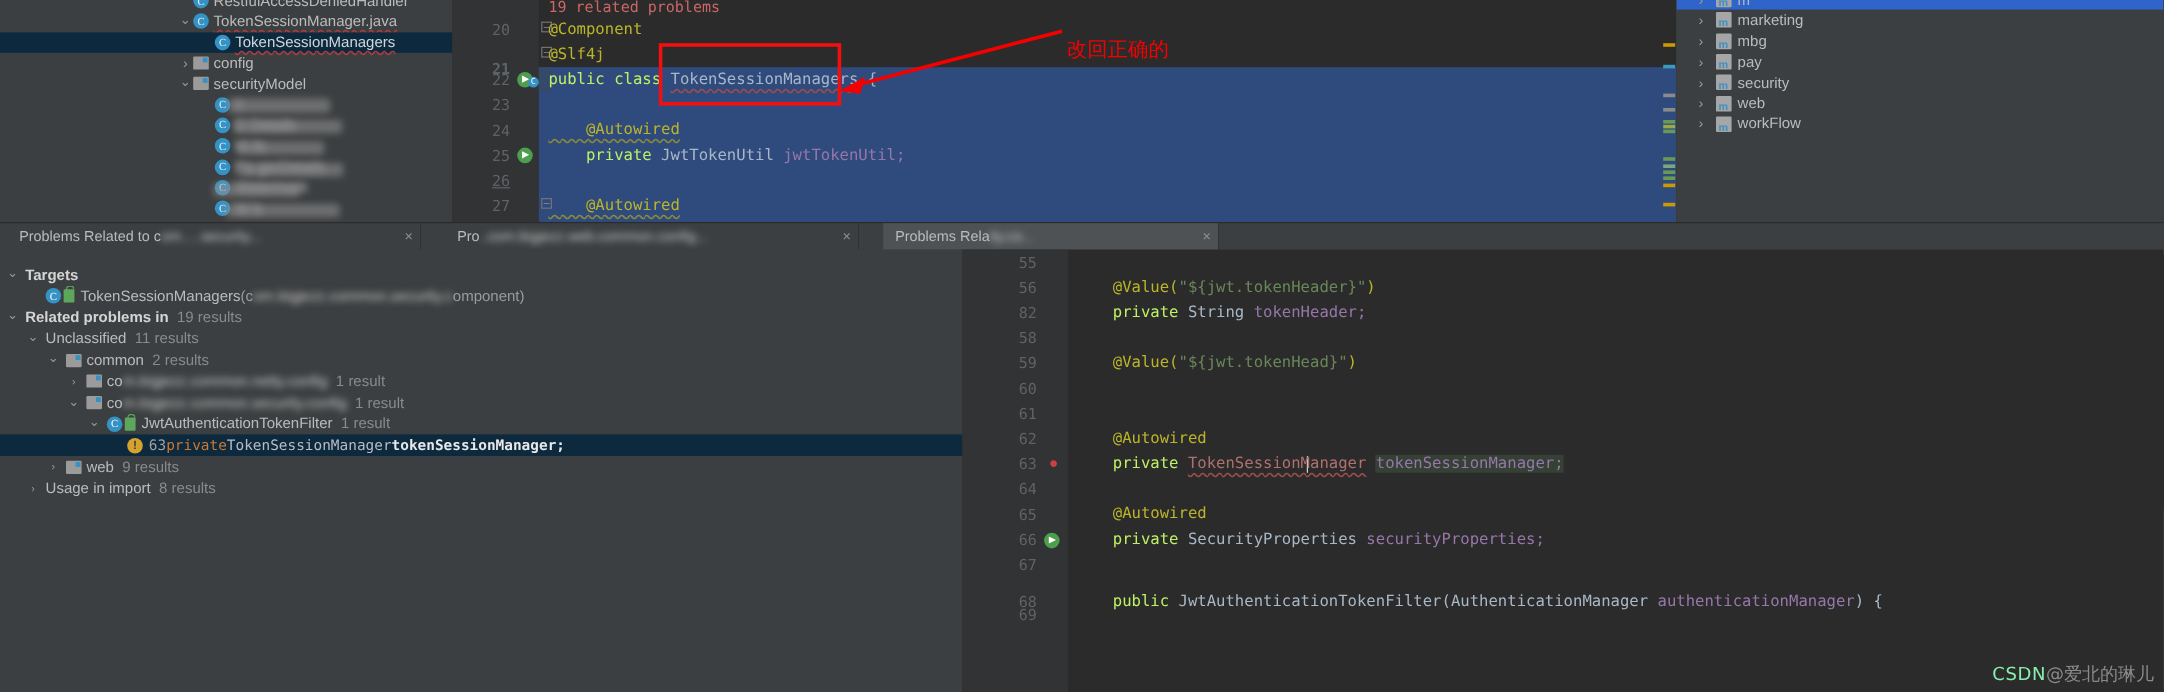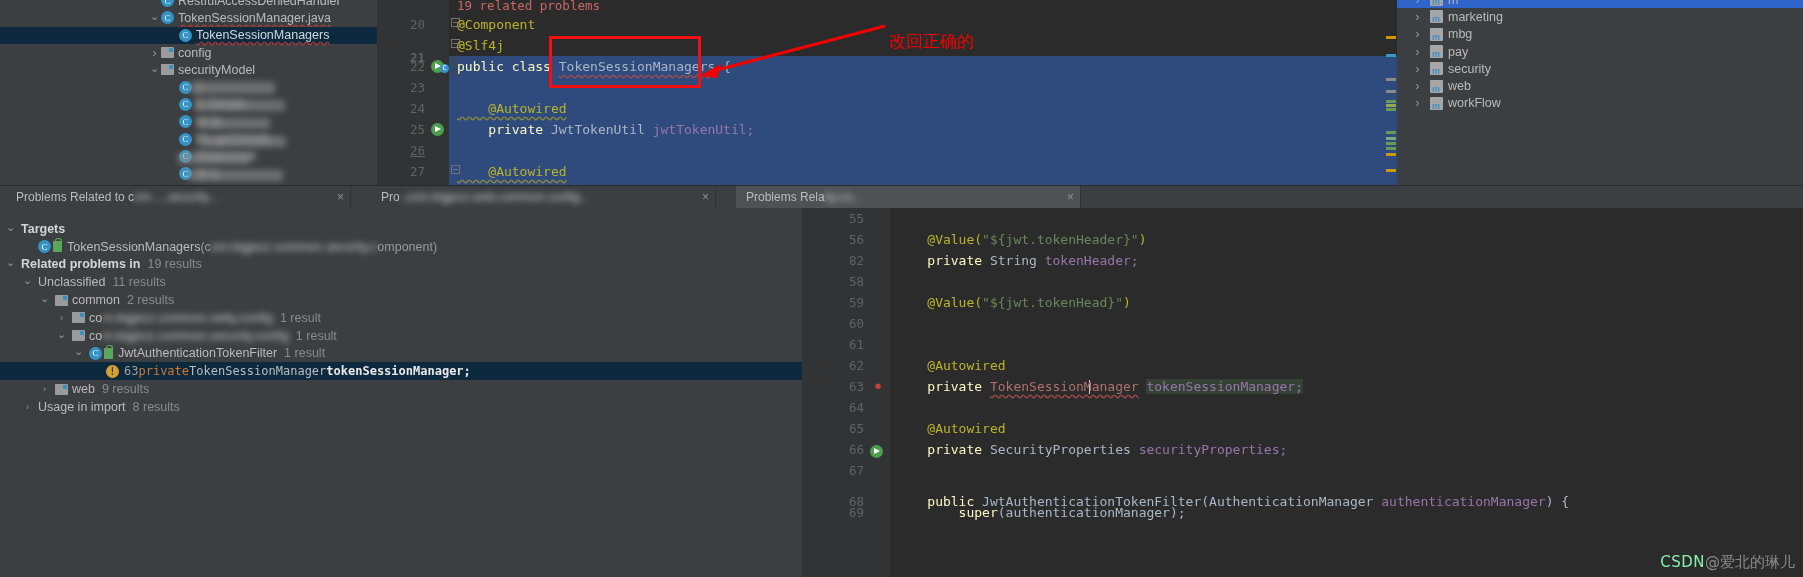--- a/index.html
+++ b/index.html
@@ -70,21 +70,21 @@
           color: #606366; font-size: 12.5px; }
   .gmark { position: absolute; left: 54px; width: 16px; height: 21px; }
   .fold {
     position: absolute; left: 74px; top: 4px; width: 9px; height: 9px;
     border: 1px solid #737373; color: #9a9a9a; font-size: 8px;
     line-height: 7px; text-align: center;
   }
   .ctext { position: absolute; left: 80px; white-space: pre; }
   .sel-band { position: absolute; left: 72px; right: 0; background: #2f4b7d; }
   .k-ann { color: #bbb529; }
-  .k-kw { color: #fef9c3; }
+  .k-kw { color: #bef264; }
   .k-cls { color: #a9b7c6; }
   .k-fld { color: #9876aa; }
   .k-type { color: #a9b7c6; }
   .k-txt { color: #a9b7c6; }
   .k-str { color: #6a8759; }
   .wavy-r { text-decoration: underline wavy #9e4c4c; text-underline-offset: 3px; }
   .wavy-y { text-decoration: underline wavy #8a8a3a; text-underline-offset: 3px; }
   .prob-head { position: absolute; color: #cc6666; font-size: 12.5px; }
 
   .run-icon { width: 13px; height: 13px; border-radius: 50%;
@@ -340,21 +340,21 @@
       <div class="tab" style="width: 345px; margin-left: 6px;">
         <span>Problems Related to c</span>
         <span class="blur-txt" style="flex: 1 1 0%; overflow: hidden;"> om.....security...</span>
         <span class="tab-x">×</span>
       </div>
       <div class="tab" style="width: 345px; margin-left: 20px;">
         <span>Pro</span>
         <span class="blur-txt" style="flex: 1 1 0%; overflow: hidden;"> ..com.bigjezz.web.common.config...</span>
         <span class="tab-x">×</span>
       </div>
-      <div class="tab active" style="width: 345px; margin-left: 20px;">
+      <div class="tab active" style="width: 280px; margin-left: 20px;">
         <span>Problems Rela</span>
         <span class="blur-txt" style="flex: 1 1 0%; overflow: hidden;"> ity.co...</span>
         <span class="tab-x">×</span>
       </div>
     </div>
 
   <div class="bottom">
     <div class="prob-tree" id="probTree">
         <div class="pt-row" style="position: absolute; left: 0px; right: 0px; top: 12px; padding-left: 4px;">
           <span class="tw" style="font-size: 11px; margin-top: -3px; margin-right: 4px;">⌄</span>
@@ -481,21 +481,20 @@
         <div class="code-line" style="top: 252px;">
           <span class="lnum-b">67</span>
           <span class="ctext-b"></span>
         </div>
         <div class="code-line" style="top: 283px;">
           <span class="lnum-b">68</span>
           <span class="ctext-b"><span class="k-kw">    public </span><span class="k-cls">JwtAuthenticationTokenFilter</span><span class="k-txt">(</span><span class="k-type">AuthenticationManager </span><span class="k-fld">authenticationManager</span><span class="k-txt">) {</span></span>
         </div>
         <div class="code-line" style="top: 294px;">
           <span class="lnum-b">69</span>
-          <span class="ctext-b"><span class="k-kw">        super</span><span class="k-txt">(authenticationManager);</span></span>
         </div>
       </div>
   </div>
 
   <div class="watermark">
     <span class="wm-csdn">CSDN</span><span>@爱北的琳儿</span>
   </div>
 
 </div>
 

